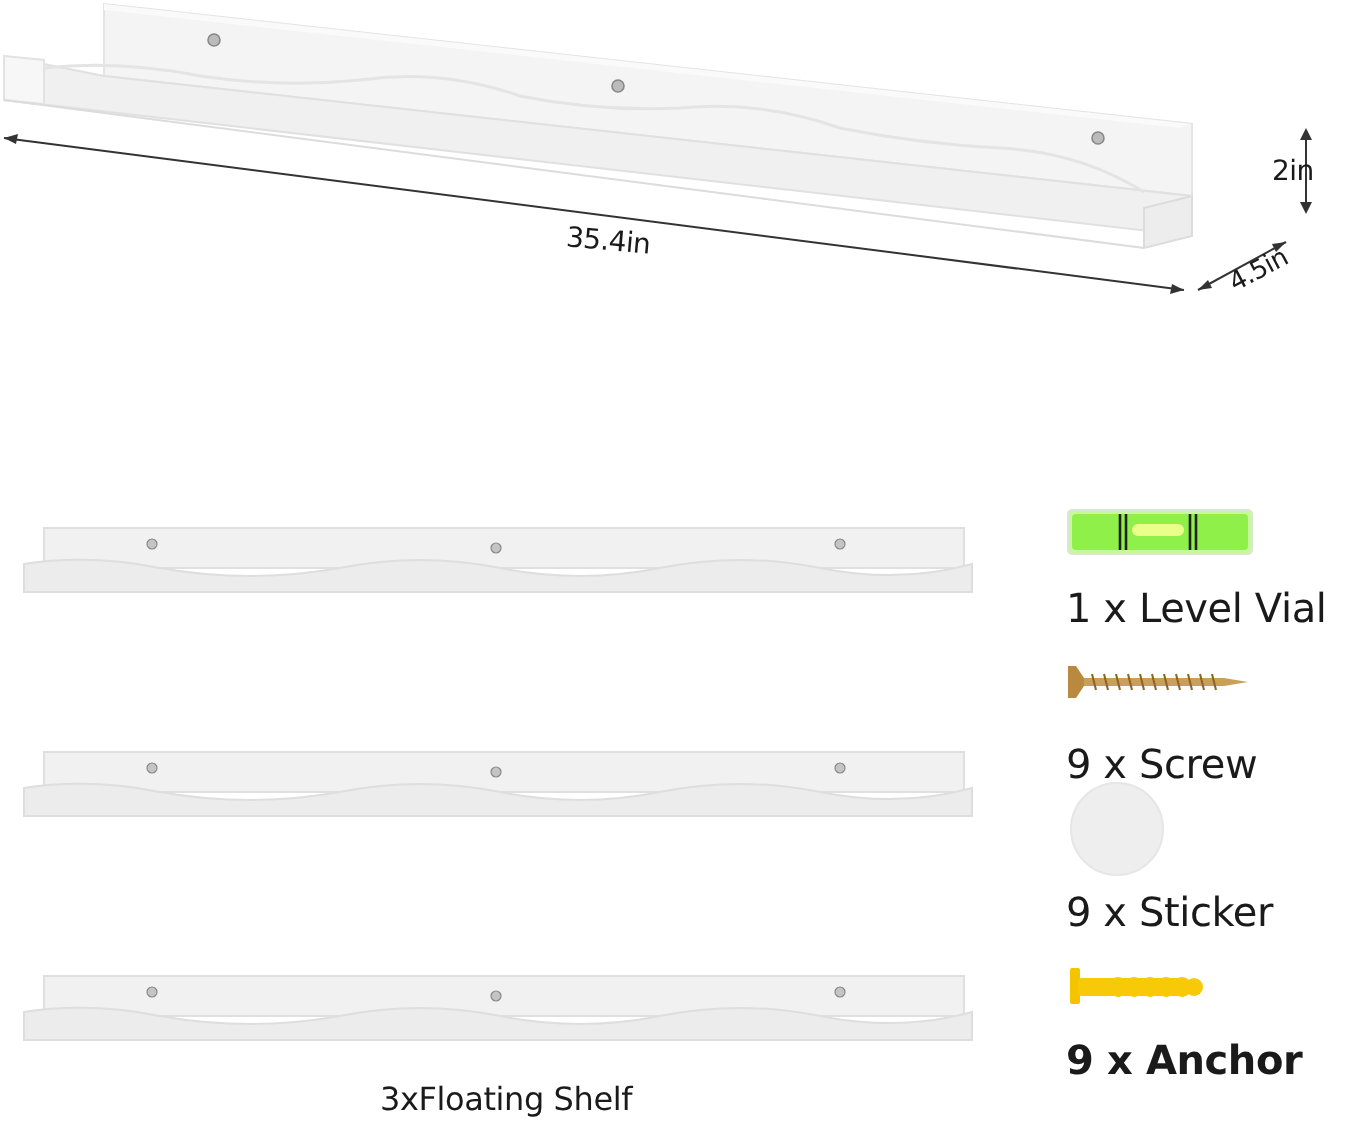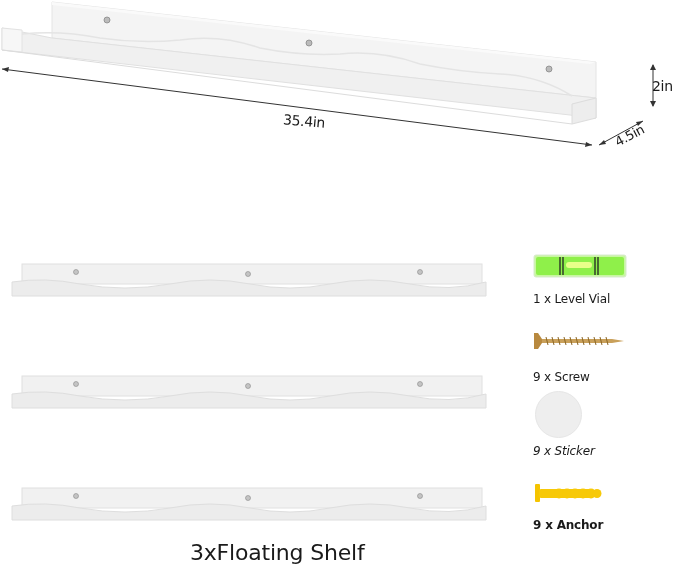--- a/index.html
+++ b/index.html
@@ -1,21 +1,21 @@
 <!DOCTYPE html>
 <html><head>
   <meta charset="utf-8">
   <style>
     * { margin: 0; padding: 0; box-sizing: border-box; }
     html, body { width: 679px; height: 565px; background: #ffffff; overflow: hidden; }
     body { position: relative; font-family: "DejaVu Sans", sans-serif; color: #1a1a1a; }
     .abs { position: absolute; }
     .dim-label { position: absolute; font-size: 14px; color: #1a1a1a; letter-spacing: -0.3px; }
-    .item-label { position: absolute; font-size: 12px; color: #1a1a1a; letter-spacing: -0.2px; }
-    .caption { position: absolute; font-size: 22px; color: #1a1a1a; letter-spacing: -0.2px; }
+    .item-label { position: absolute; font-size: 20px; color: #1a1a1a; letter-spacing: -0.2px; }
+    .caption { position: absolute; font-size: 16px; color: #1a1a1a; letter-spacing: -0.2px; }
     svg { position: absolute; overflow: visible; }
   </style>
 </head>
 <body>
 
 <div>
   <svg width="679" height="160" style="left:0;top:0;">
 
     <polygon points="52,2 596,62 596,98 52,38" fill="#f4f4f4" stroke="#e4e4e4" stroke-width="1"></polygon>
 
@@ -39,21 +39,21 @@
 
     <line x1="653" y1="65" x2="653" y2="106" stroke="#333" stroke-width="1"></line>
     <polygon points="653,64 650,70 656,70" fill="#333"></polygon>
     <polygon points="653,107 650,101 656,101" fill="#333"></polygon>
 
     <line x1="599" y1="145" x2="643" y2="121" stroke="#333" stroke-width="1"></line>
     <polygon points="599,145 604,140 606,144" fill="#333"></polygon>
     <polygon points="643,121 638,126 636,122" fill="#333"></polygon>
   </svg>
   <span class="dim-label" style="left:283px;top:113px;transform:rotate(5deg);">35.4in</span>
-  <span class="dim-label" style="left:652px;top:78px;">2in</span>
+  <span class="dim-label" style="left:636px;top:78px;">2in</span>
   <span class="dim-label" style="left:614px;top:128px;transform:rotate(-28deg);font-size:13px;">4.5in</span>
 </div>
 
 <div>
   <svg width="480" height="40" style="left:10px;top:262px;">
     <rect x="12" y="2" width="460" height="20" fill="#f1f1f1" stroke="#e0e0e0" stroke-width="1"></rect>
     <path d="M2,20 Q35,15 70,22 Q115,30 160,22 Q200,14 240,22 Q280,30 320,22 Q360,14 400,22 Q440,30 476,20 L476,34 L2,34 Z" fill="#ececec" stroke="#dedede" stroke-width="1"></path>
     <circle cx="66" cy="10" r="2.5" fill="#c4c4c4" stroke="#888" stroke-width="0.6"></circle>
     <circle cx="238" cy="12" r="2.5" fill="#c4c4c4" stroke="#888" stroke-width="0.6"></circle>
     <circle cx="410" cy="10" r="2.5" fill="#c4c4c4" stroke="#888" stroke-width="0.6"></circle>
@@ -102,21 +102,21 @@
       <line x1="48" y1="4" x2="50" y2="12"></line>
         <line x1="54" y1="4" x2="56" y2="12"></line>
       <line x1="60" y1="4" x2="62" y2="12"></line>
         <line x1="66" y1="4" x2="68" y2="12"></line>
       <line x1="72" y1="4" x2="74" y2="12"></line>
     </g>
   </svg>
   <span class="item-label" style="left:533px;top:370px;">9 x Screw</span>
 
   <div class="abs" style="left:535px;top:391px;width:47px;height:47px;border-radius:50%;background:#eeeeee;border:1px solid #e6e6e6;"></div>
-  <span class="item-label" style="left:533px;top:444px;font-style:italic;">9 x Sticker</span>
+  <span class="item-label" style="left:533px;top:444px;">9 x Sticker</span>
 
   <svg width="70" height="18" style="left:535px;top:484px;">
     <rect x="0" y="0" width="5" height="18" rx="1" fill="#f5c400"></rect>
     <rect x="4" y="5" width="52" height="9" rx="2" fill="#f7c908"></rect>
     <circle cx="24" cy="9.5" r="5" fill="#f7c908"></circle>
     <circle cx="32" cy="9.5" r="5" fill="#f7c908"></circle>
     <circle cx="40" cy="9.5" r="5" fill="#f7c908"></circle>
     <circle cx="48" cy="9.5" r="5" fill="#f7c908"></circle>
     <circle cx="56" cy="9.5" r="5" fill="#f7c908"></circle>
     <circle cx="62" cy="9.5" r="4.5" fill="#f7c908"></circle>

